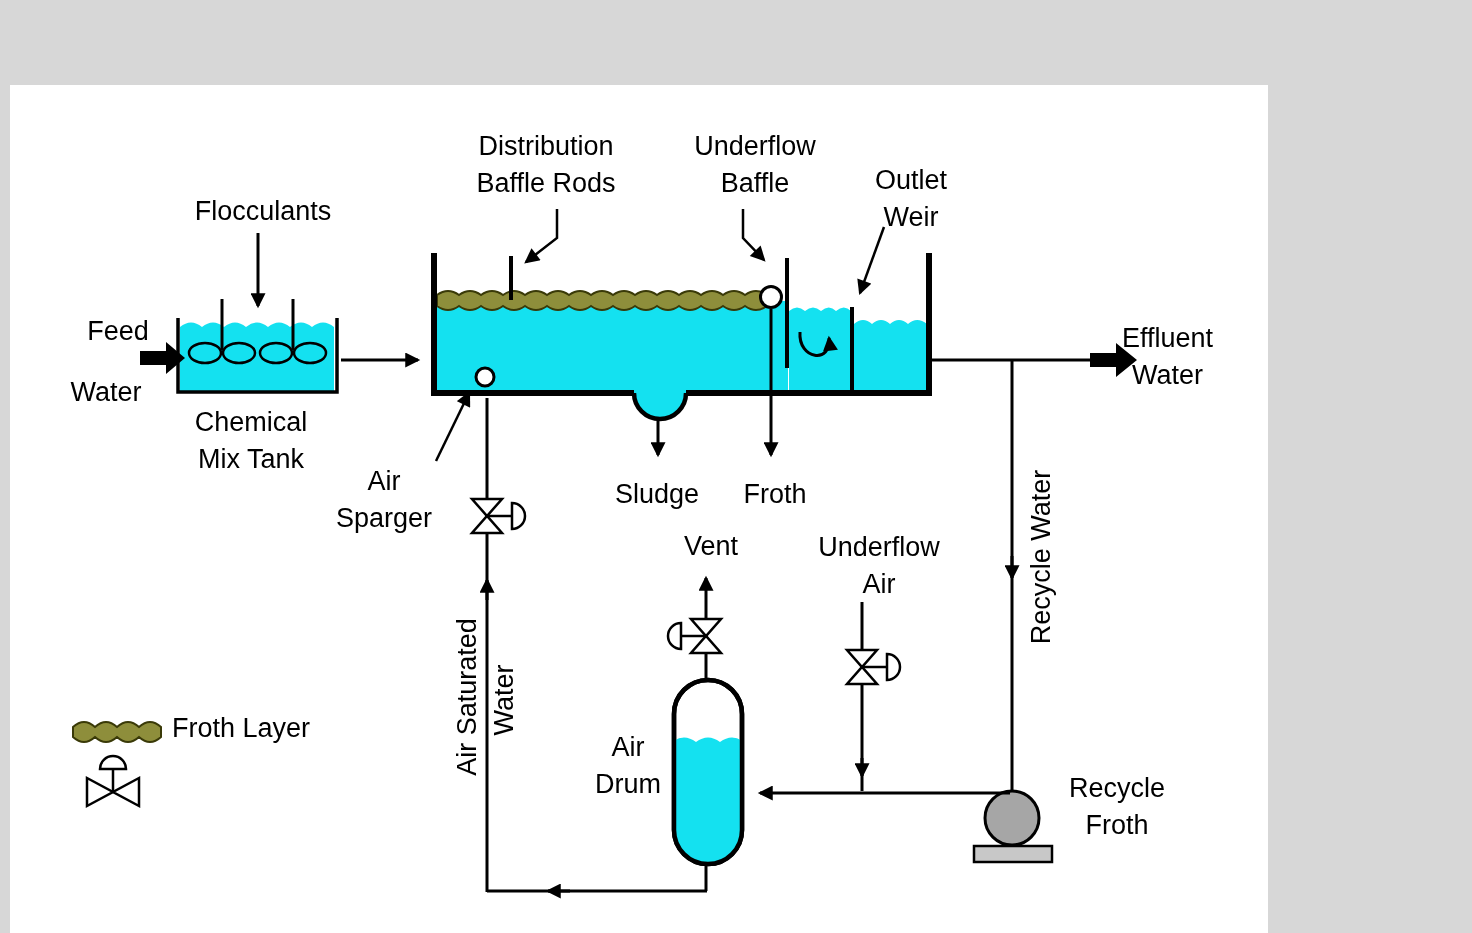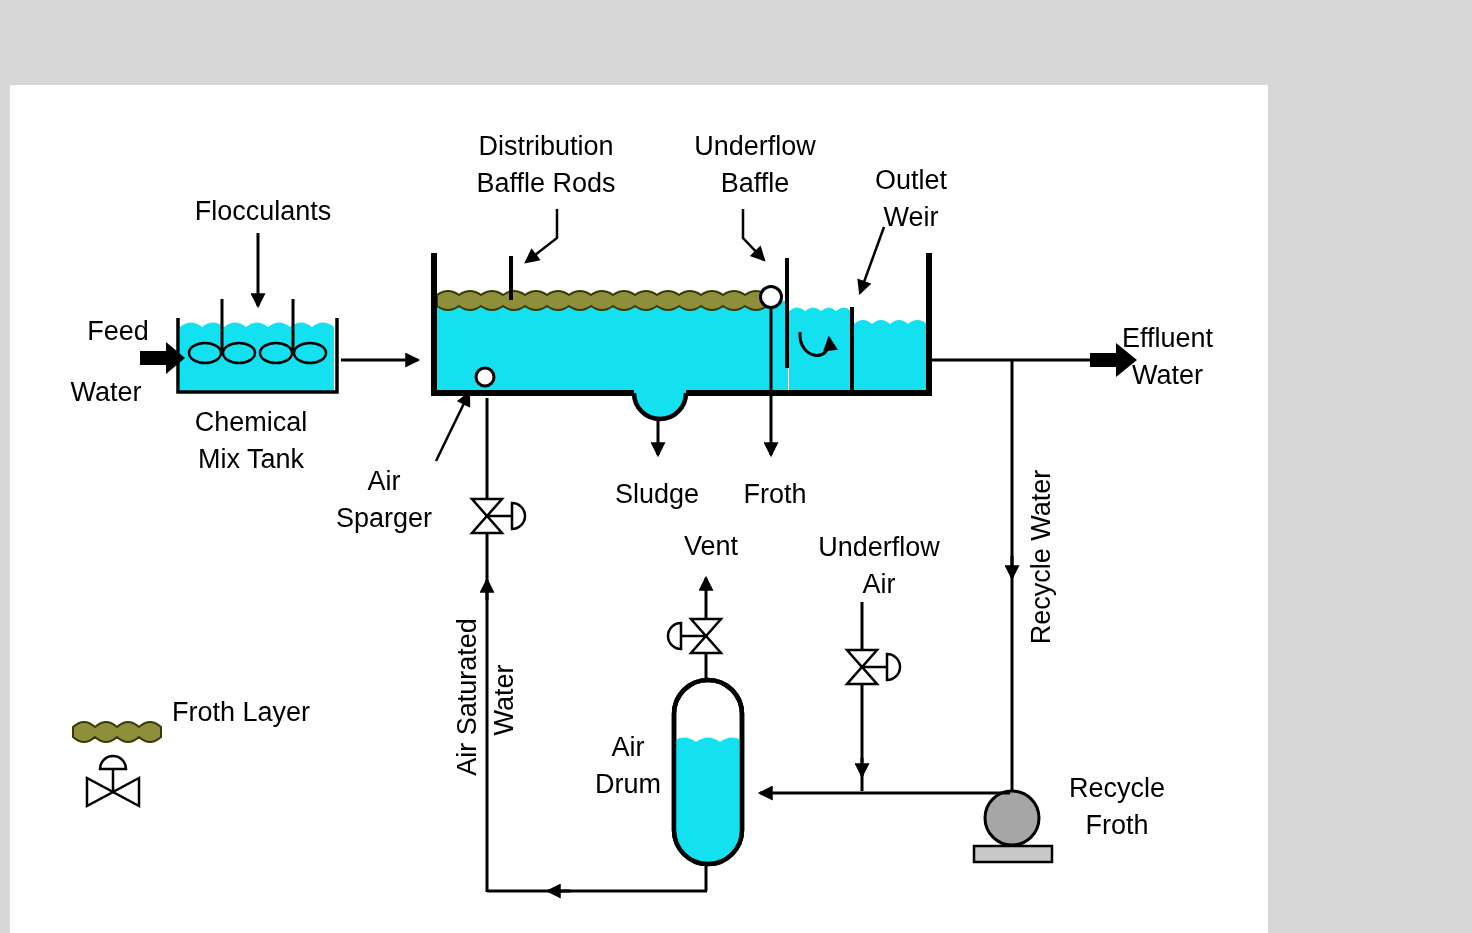--- a/index.html
+++ b/index.html
@@ -154,15 +154,15 @@
     <div class="lbl lbl-v" style="left:1041px;top:557px">Recycle Water</div>
     <div class="lbl" style="left:711px;top:546px">Vent</div>
     <div class="lbl" style="left:879px;top:566px">Underflow
 Air</div>
     <div class="lbl" style="left:628px;top:766px">Air
 Drum</div>
     <div class="lbl lbl-v" style="left:467px;top:697px">Air Saturated</div>
     <div class="lbl lbl-v" style="left:504px;top:700px">Water</div>
     <div class="lbl" style="left:1117px;top:807px">Recycle
 Froth</div>
-    <div class="lbl lbl-left" style="left:172px;top:712px">Froth Layer</div>
+    <div class="lbl lbl-left" style="left:172px;top:728px">Froth Layer</div>
   </div>
 </div>
 
 </body></html>

